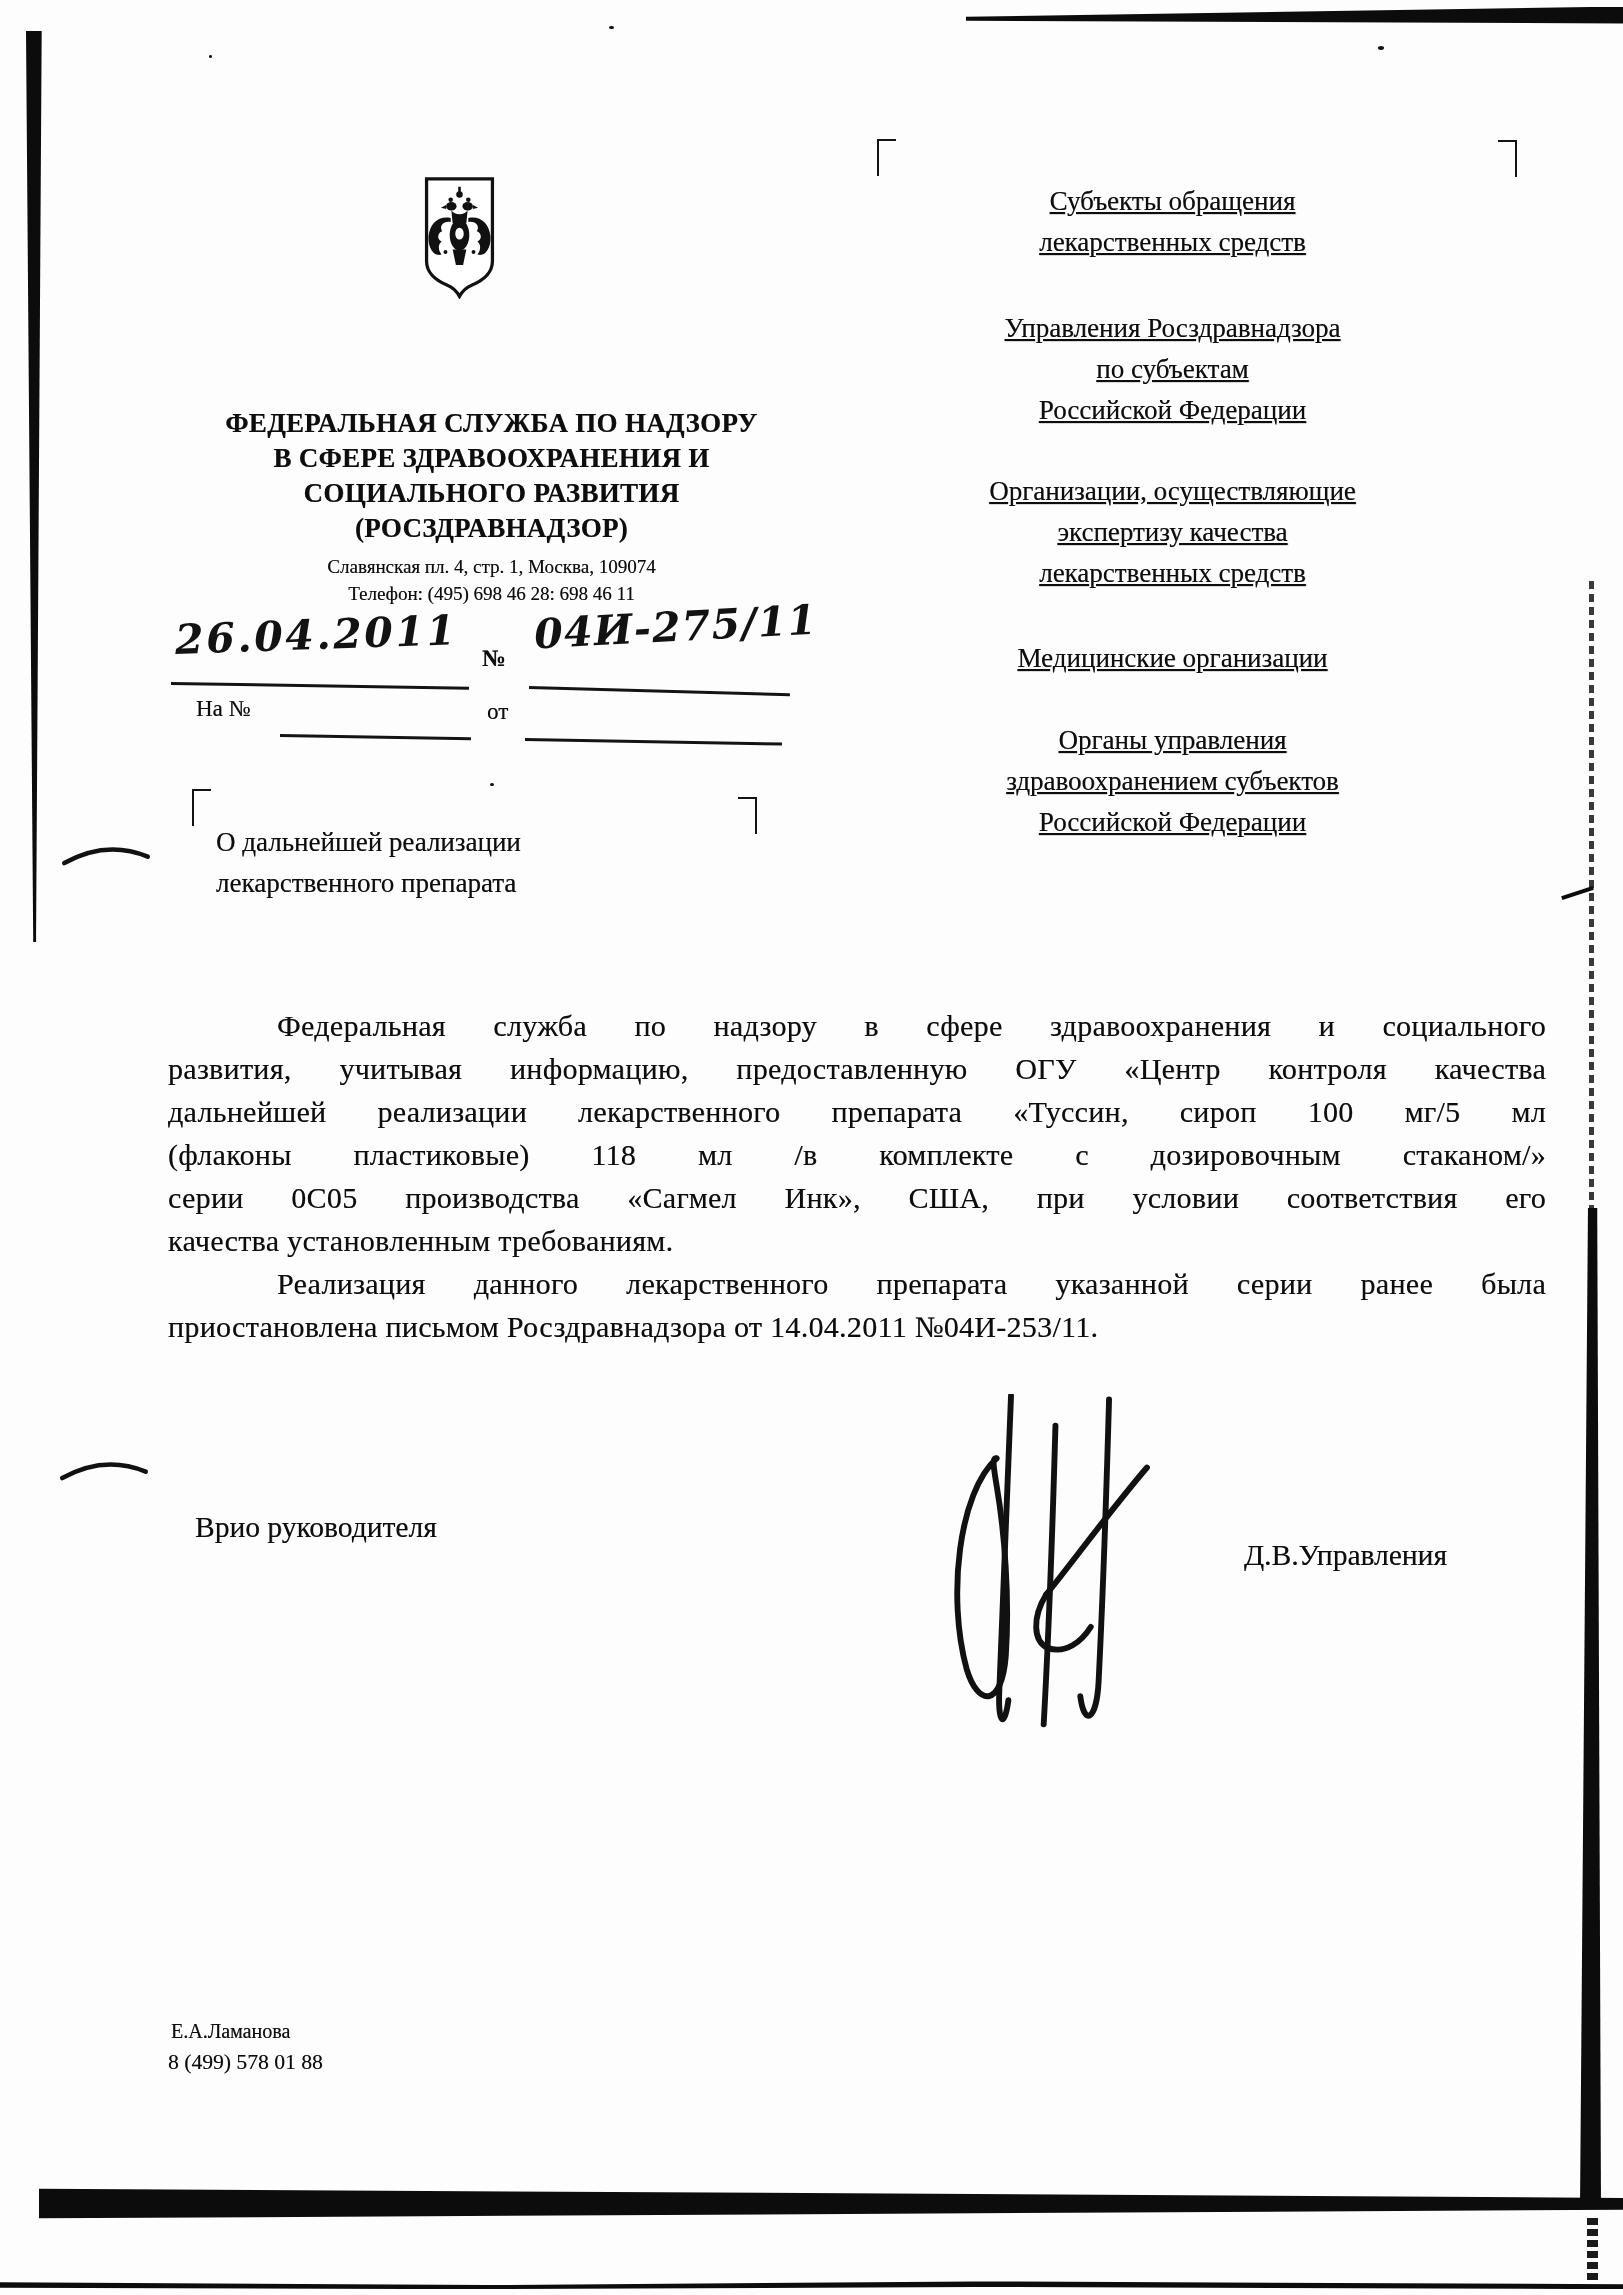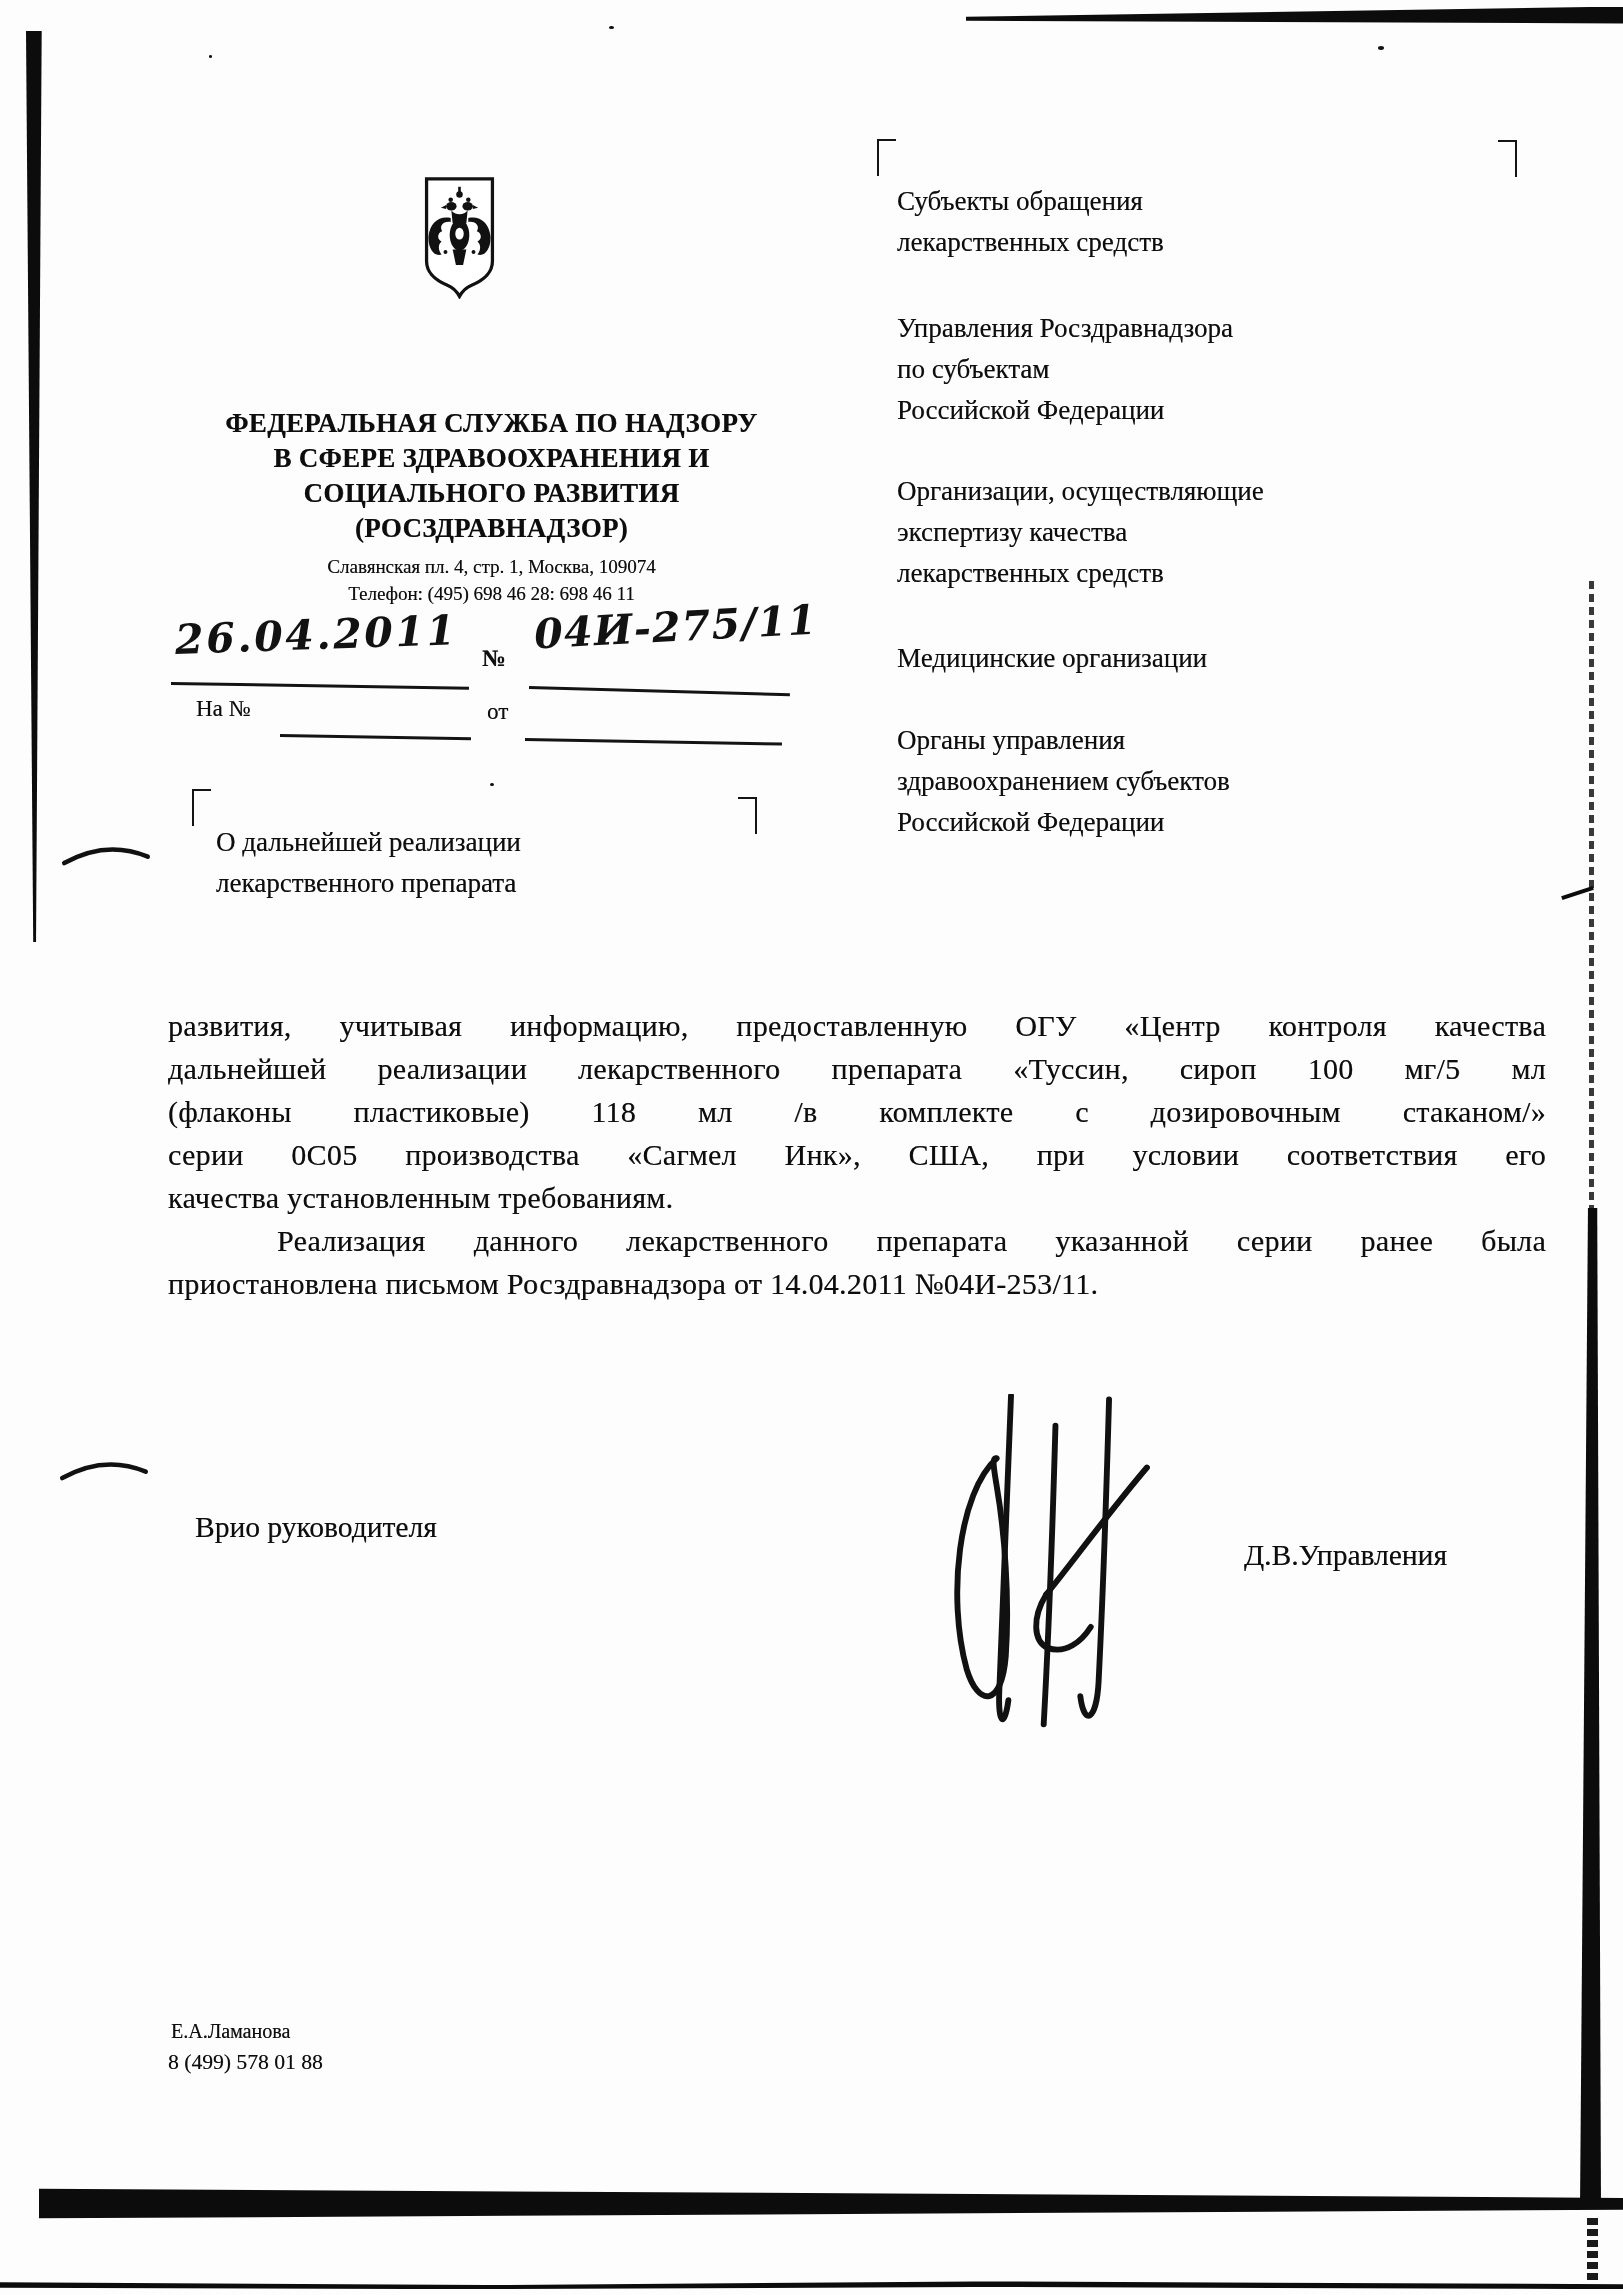--- a/index.html
+++ b/index.html
@@ -31,21 +31,21 @@
   .u-r2{left:525px;top:738px;width:257px;height:2.6px;transform:rotate(1deg);}
 
   
   .cm{width:17px;height:35px;}
   .cm-open{border-left:2.6px solid #141414;border-top:2.6px solid #141414;}
   .cm-close{border-right:2.6px solid #141414;border-top:2.6px solid #141414;}
 
   .subject{left:216px;top:822px;font-size:27px;line-height:41px;}
 
   
-  .addr-group{left:897px;width:645px;font-size:27px;line-height:41px;}
+  .addr-group{left:850px;width:645px;font-size:27px;line-height:41px;text-align:center;text-decoration:underline;}
   .g1{top:181px;} .g2{top:308px;} .g3{top:471px;} .g4{top:638px;} .g5{top:720px;}
 
   
   .body-block{left:168px;top:1004px;width:1378px;font-size:30px;}
   .bline{height:43px;line-height:43px;text-align:justify;text-align-last:justify;letter-spacing:0.3px;}
   .bline.end{text-align-last:left;}
   .bline.ind{text-indent:109px;}
 
   
   .sig-title{left:183px;top:1511px;font-size:29.5px;margin-left:12px;}
@@ -160,20 +160,21 @@
 Российской Федерации</div>
   <div class="abs pre ink addr-group g3">Организации, осуществляющие
 экспертизу качества
 лекарственных средств</div>
   <div class="abs pre ink addr-group g4">Медицинские организации</div>
   <div class="abs pre ink addr-group g5">Органы управления
 здравоохранением субъектов
 Российской Федерации</div>
 
   <div class="abs ink body-block">
+    <div class="bline ind">Федеральная служба по надзору в сфере здравоохранения и социального</div>
     <div class="bline">развития, учитывая информацию, предоставленную ОГУ «Центр контроля качества</div>
     <div class="bline">дальнейшей реализации лекарственного препарата «Туссин, сироп 100 мг/5 мл</div>
     <div class="bline">(флаконы пластиковые) 118 мл /в комплекте с дозировочным стаканом/»</div>
     <div class="bline">серии 0С05 производства «Сагмел Инк», США, при условии соответствия его</div>
     <div class="bline end">качества установленным требованиям.</div>
     <div class="bline ind">Реализация данного лекарственного препарата указанной серии ранее была</div>
     <div class="bline end">приостановлена письмом Росздравнадзора от 14.04.2011 №04И-253/11.</div>
   </div>
 
   <div class="abs ink sig-title">Врио руководителя</div>

